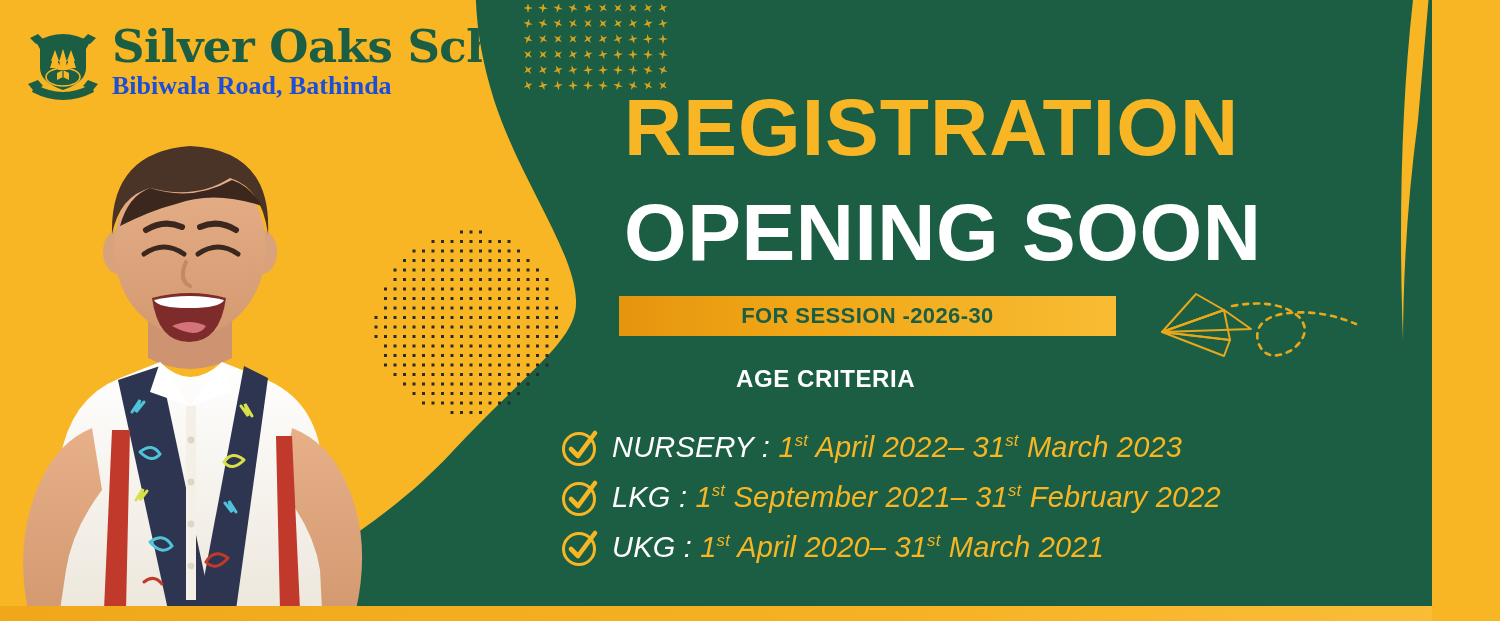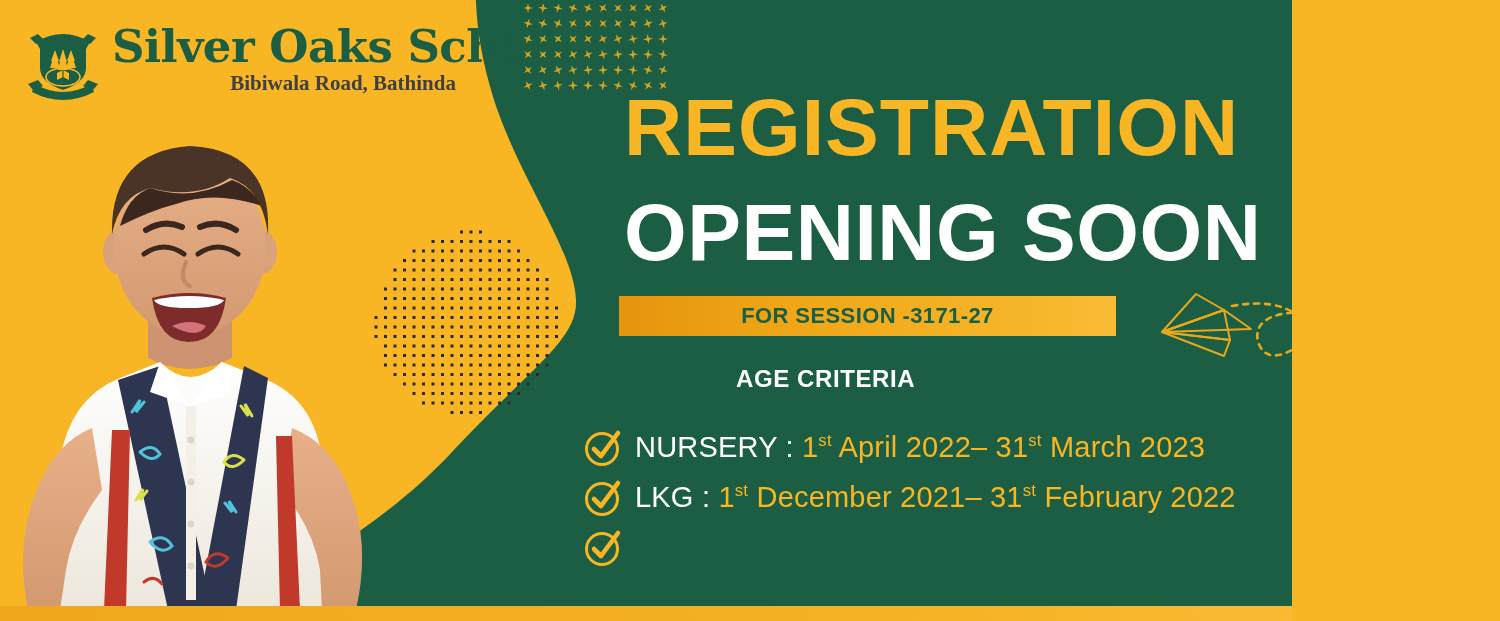--- a/index.html
+++ b/index.html
@@ -1,39 +1,39 @@
 <!DOCTYPE html>
 <html><head>
 <meta charset="utf-8">
 <style>
   html,body{margin:0;padding:0;}
   body{
     width:1500px;height:621px;
     font-family:"Liberation Sans",sans-serif;
     overflow:hidden;background:#F9B624;
   }
-  #banner{position:relative;width:1292px;height:621px;overflow:hidden;background:#F9B624;}
+  #banner{position:relative;width:1432px;height:621px;overflow:hidden;background:#F9B624;}
 
   .layer{position:absolute;top:0;left:0;width:1500px;height:621px;}
 
   
   #photo{position:absolute;left:0px;top:130px;width:440px;height:480px;}
 
   
   #logo{position:absolute;left:22px;top:22px;width:490px;height:85px;display:flex;align-items:flex-start;}
   #crest{width:82px;height:80px;flex:0 0 82px;}
   #logo-text{margin-left:8px;padding-top:2px;}
   #school-name{
     font-family:"DejaVu Serif",serif;font-weight:bold;
     font-size:45px;line-height:46px;color:#1C5E43;letter-spacing:-0.5px;
     white-space:nowrap;
   }
   #school-addr{
     font-family:"Liberation Serif",serif;font-weight:bold;
-    font-size:21px;color:#404040;text-align:center;margin-top:1px;white-space:nowrap;
+    font-size:26px;color:#1d4ed8;text-align:left;margin-top:1px;white-space:nowrap;
   }
 
   
   #headline1{
     position:absolute;left:624px;top:88px;
     font-size:79px;line-height:79px;font-weight:bold;
     color:#F9B624;letter-spacing:1px;
     transform:scaleX(1.02);transform-origin:left center;
     white-space:nowrap;
   }
@@ -50,21 +50,21 @@
     display:flex;align-items:center;justify-content:center;
   }
   #session-text{
     font-size:22px;font-weight:bold;color:#1C5E43;letter-spacing:0.4px;white-space:nowrap;
   }
   #age-heading{
     position:absolute;left:736px;top:365px;
     font-size:24px;font-weight:bold;color:#FFFFFF;letter-spacing:0.6px;white-space:nowrap;
   }
 
-  #criteria{position:absolute;left:583px;top:424px;width:780px;}
+  #criteria{position:absolute;left:560px;top:424px;width:780px;font-style:italic;}
   .crit-row{display:flex;align-items:center;height:47px;margin-bottom:3px;}
   .check-wrap{flex:0 0 40px;height:40px;margin-right:12px;}
   .crit-text{font-size:29px;color:#FFFFFF;white-space:nowrap;letter-spacing:0.2px;}
   .crit-text .dates{color:#F9B624;}
   .crit-text sup{font-size:0.58em;vertical-align:super;}
 
   
   #stars{position:absolute;left:524px;top:4px;width:150px;height:92px;}
   #dots-circle{position:absolute;left:372px;top:228px;width:190px;height:190px;}
   #plane{position:absolute;left:1158px;top:282px;width:200px;height:84px;}
@@ -573,21 +573,21 @@
         <rect x="88" y="183" width="3" height="3"></rect>
         <rect x="97.5" y="183" width="3" height="3"></rect>
         <rect x="107" y="183" width="3" height="3"></rect>
       </g>
   </svg>
 
   <div id="headline1">REGISTRATION</div>
   <div id="headline2">OPENING SOON</div>
 
   <div id="session-bar">
-    <span id="session-text">FOR SESSION -3171-27</span>
+    <span id="session-text">FOR SESSION -2026-30</span>
   </div>
 
   <div id="age-heading">AGE  CRITERIA</div>
 
   <div id="criteria">
     <div class="crit-row">
       <span class="check-wrap">
         <svg viewBox="0 0 40 40" width="40" height="40">
           <circle cx="19" cy="21" r="15.5" fill="none" stroke="#F9B624" stroke-width="3"></circle>
           <path d="M11,21 L18,28 L35,5" fill="none" stroke="#F9B624" stroke-width="4.6" stroke-linecap="round" stroke-linejoin="round"></path>
@@ -599,30 +599,33 @@
     </div>
 
     <div class="crit-row">
       <span class="check-wrap">
         <svg viewBox="0 0 40 40" width="40" height="40">
           <circle cx="19" cy="21" r="15.5" fill="none" stroke="#F9B624" stroke-width="3"></circle>
           <path d="M11,21 L18,28 L35,5" fill="none" stroke="#F9B624" stroke-width="4.6" stroke-linecap="round" stroke-linejoin="round"></path>
         </svg>
       </span>
       <span class="crit-text">
-        <span>LKG : </span><span class="dates"><span>1</span><sup>st</sup><span> December 2021– </span><span>31</span><sup>st</sup><span> February 2022</span></span>
+        <span>LKG : </span><span class="dates"><span>1</span><sup>st</sup><span> September 2021– </span><span>31</span><sup>st</sup><span> February 2022</span></span>
       </span>
     </div>
 
     <div class="crit-row">
       <span class="check-wrap">
         <svg viewBox="0 0 40 40" width="40" height="40">
           <circle cx="19" cy="21" r="15.5" fill="none" stroke="#F9B624" stroke-width="3"></circle>
           <path d="M11,21 L18,28 L35,5" fill="none" stroke="#F9B624" stroke-width="4.6" stroke-linecap="round" stroke-linejoin="round"></path>
         </svg>
+      </span>
+      <span class="crit-text">
+        <span>UKG : </span><span class="dates"><span>1</span><sup>st</sup><span> April 2020– </span><span>31</span><sup>st</sup><span> March 2021</span></span>
       </span>
     </div>
   </div>
 
   <svg id="plane" viewBox="0 0 200 84">
     <g fill="none" stroke="#E8A81C" stroke-width="2" stroke-linejoin="round">
       <path d="M4,50 L38,12 L66,28 Z"></path>
       <path d="M4,50 L66,28 L93,47 Z"></path>
       <path d="M4,50 L72,58 L66,74 Z"></path>
       <path d="M4,50 L66,28 L72,58 Z"></path>

